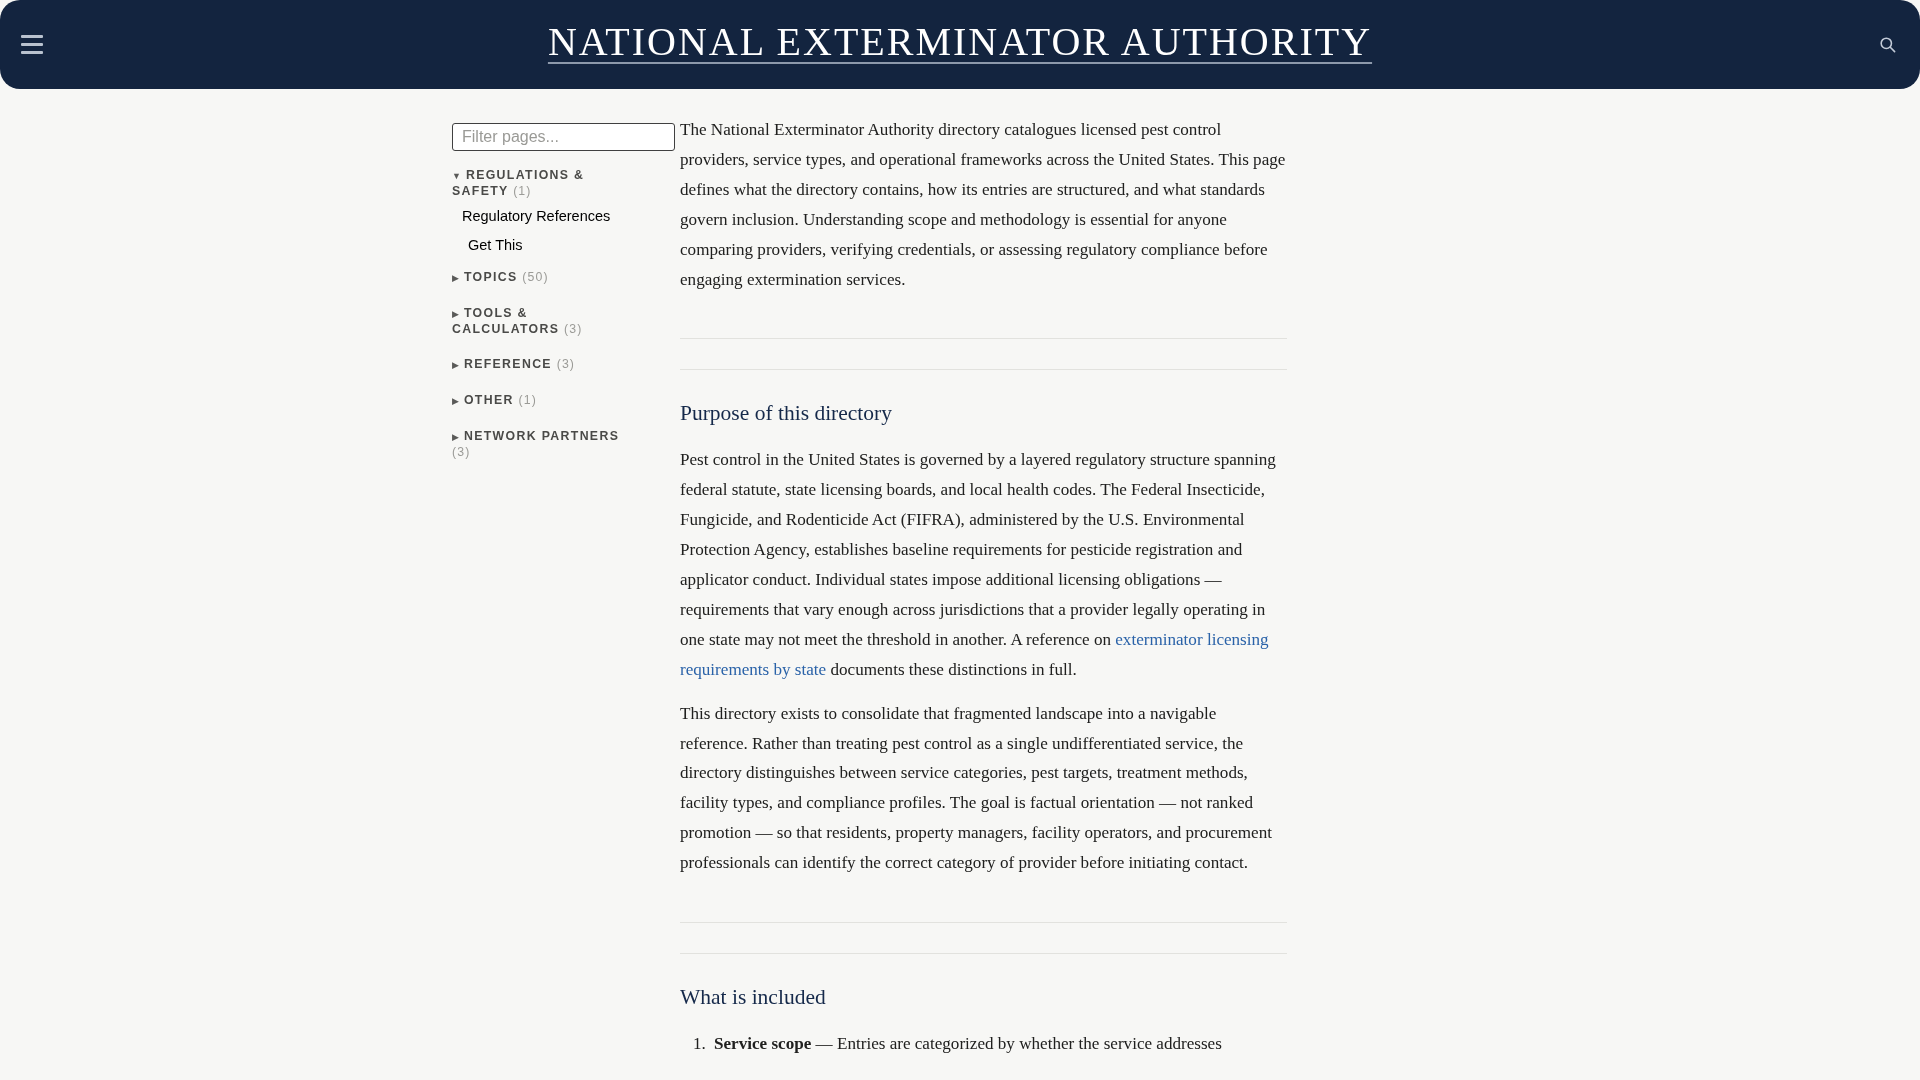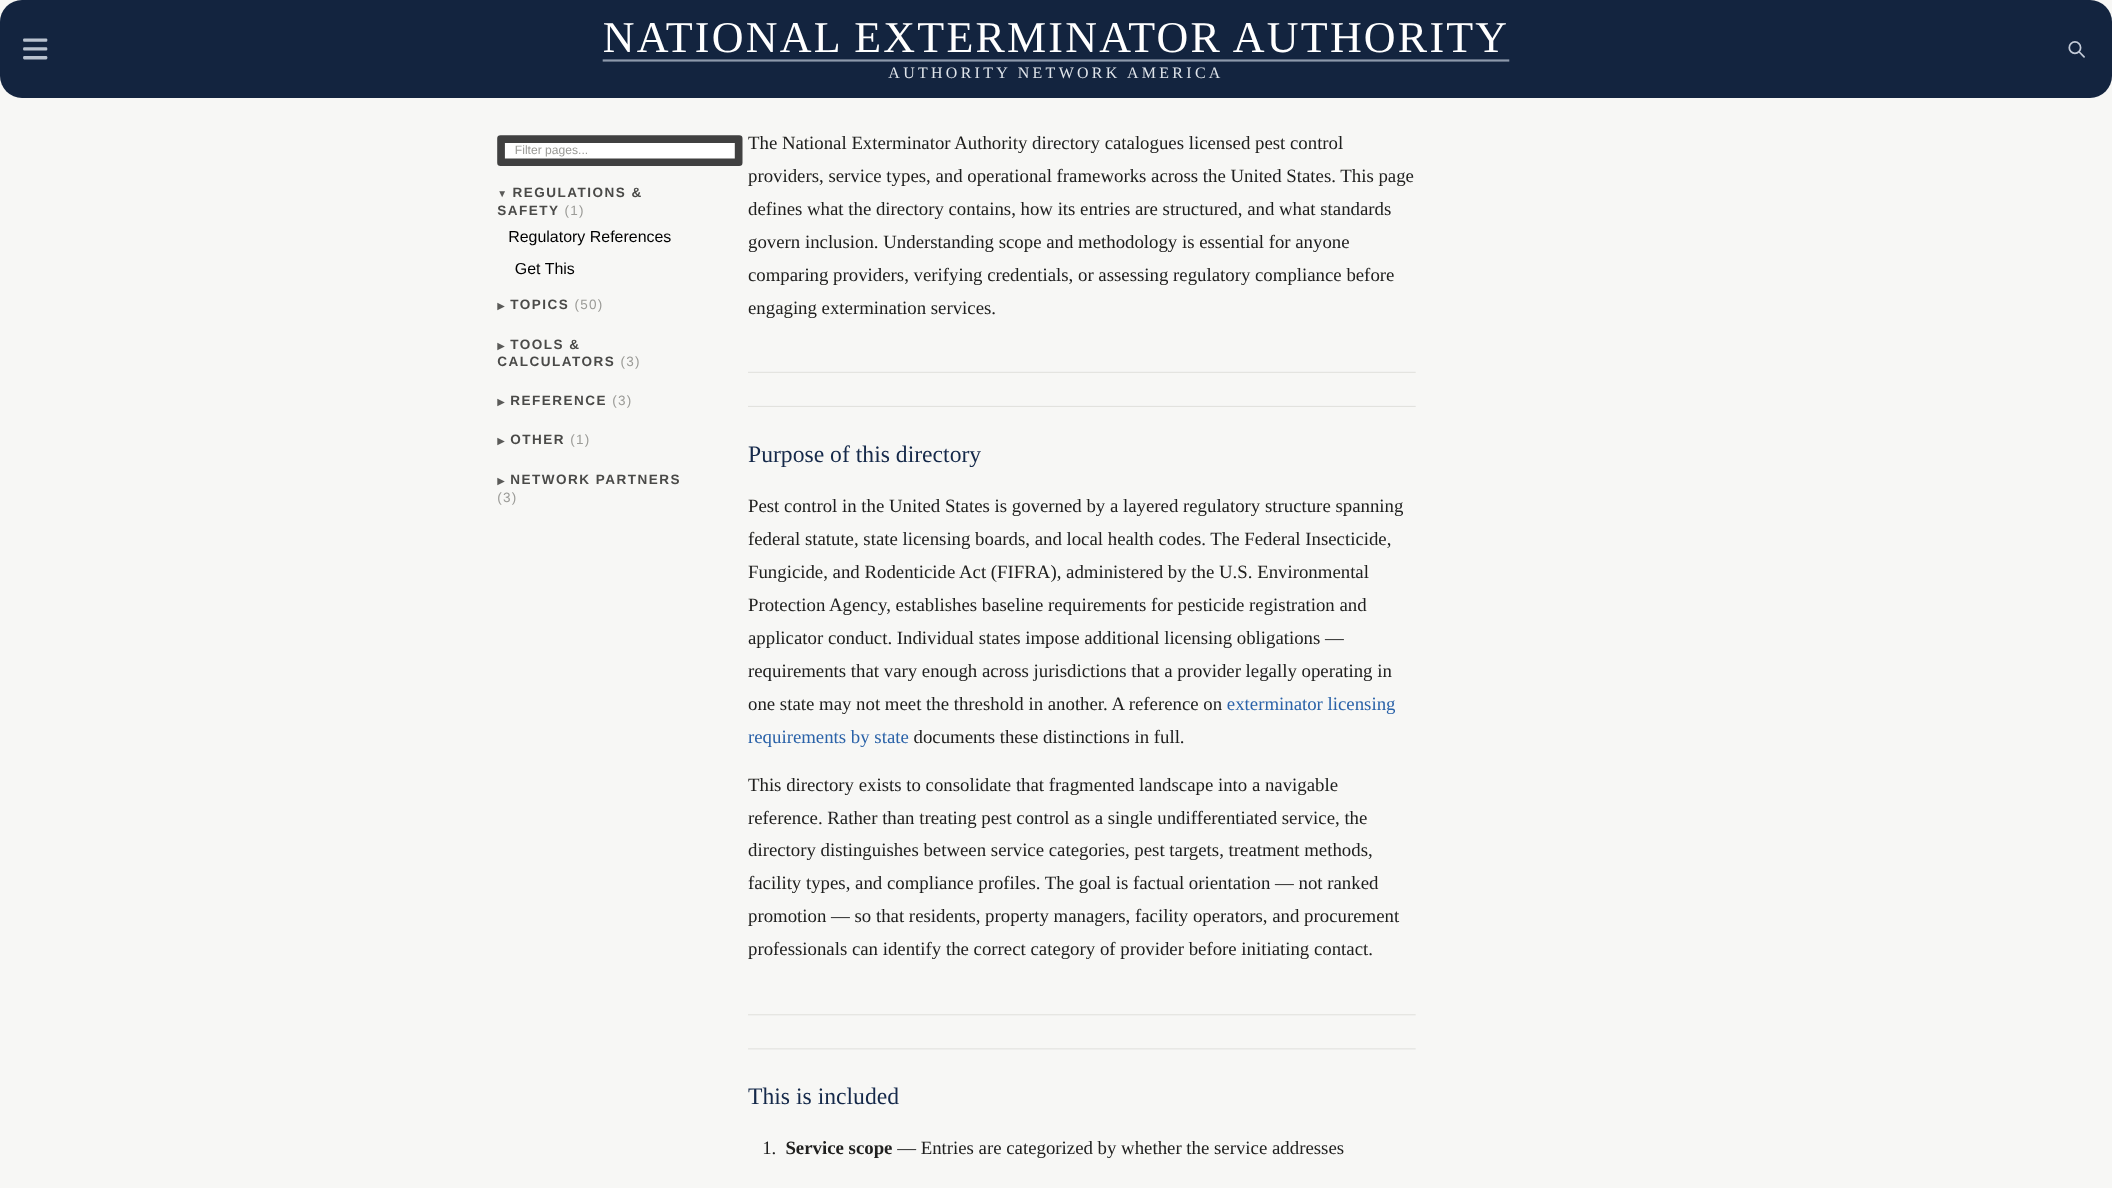--- a/index.html
+++ b/index.html
@@ -87,25 +87,25 @@
   
   .sidebar {
     width: 228px;
     flex: none;
     padding-top: 8px;
     font-family: "Liberation Sans", "DejaVu Sans", sans-serif;
   }
   .filter-input {
     width: 223px;
     height: 28px;
-    border: 7px solid #404040;
+    border: 1px solid #404040;
     border-radius: 3px;
     background: #ffffff;
     font-family: "Liberation Sans", "DejaVu Sans", sans-serif;
-    font-size: 11px;
+    font-size: 16px;
     color: #8b5cf6;
     padding: 0 9px;
     outline: none;
   }
   .filter-input::placeholder { color: #9a9a96; }
 
   .nav { margin-top: 17px; }
   .nav-group {
     font-size: 12.3px;
     font-weight: bold;
@@ -184,21 +184,20 @@
 
 <header class="site-header">
   <button class="hamburger">
     <span></span>
     <span></span>
     <span></span>
   </button>
 
   <div class="brand">
     <div class="brand-title">NATIONAL EXTERMINATOR AUTHORITY</div>
-    <div class="brand-sub">AUTHORITY NETWORK AMERICA</div>
   </div>
 
   <button class="search-btn">
     <svg width="19" height="19" viewBox="0 0 24 24" fill="none" stroke="#c3cbd8" stroke-width="2" stroke-linecap="round">
       <circle cx="10.5" cy="10.5" r="6.5"></circle>
       <line x1="15.5" y1="15.5" x2="21" y2="21"></line>
     </svg>
   </button>
 </header>
 
@@ -265,21 +264,21 @@
     <p><span>Pest control in the United States is governed by a layered regulatory structure spanning federal statute, state licensing boards, and local health codes. The Federal Insecticide, Fungicide, and Rodenticide Act (FIFRA), administered by the U.S. Environmental Protection Agency, establishes baseline requirements for pesticide registration and applicator conduct. Individual states impose additional licensing obligations — requirements that vary enough across jurisdictions that a provider legally operating in one state may not meet the threshold in another. A reference on </span><a class="link">exterminator licensing requirements by state</a><span> documents these distinctions in full.</span></p>
 
     <p>This directory exists to consolidate that fragmented landscape into a navigable reference. Rather than treating pest control as a single undifferentiated service, the directory distinguishes between service categories, pest targets, treatment methods, facility types, and compliance profiles. The goal is factual orientation — not ranked promotion — so that residents, property managers, facility operators, and procurement professionals can identify the correct category of provider before initiating contact.</p>
 
     <div class="rule-gap"></div>
     <hr class="rule">
     <div class="rule-gap"></div>
     <hr class="rule">
     <div class="rule-gap"></div>
 
-    <h2 class="sec-h2">This is included</h2>
+    <h2 class="sec-h2">What is included</h2>
 
 
     <ol class="dims">
       <li><b>Service scope</b><span> — Entries are categorized by whether the service addresses </span></li>
     </ol>
 
   </main>
 </div>
 
 </body></html>

